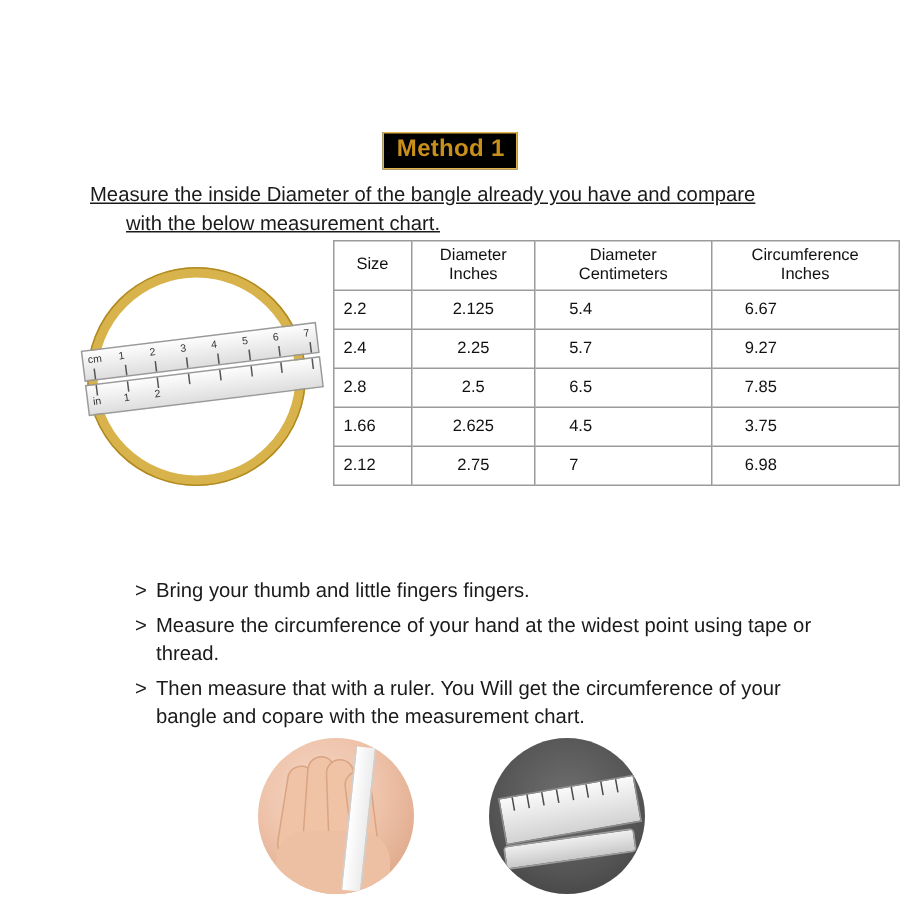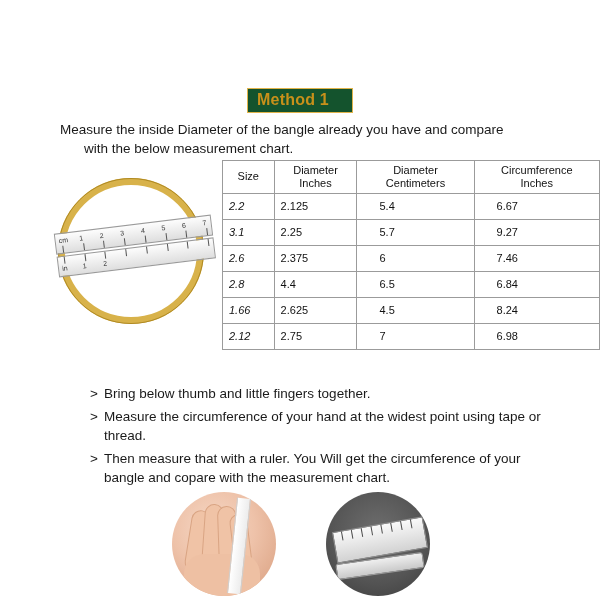--- a/index.html
+++ b/index.html
@@ -24,23 +24,23 @@
   
   .method-heading {
     text-align: center;
     font-size: 16px;
     font-weight: bold;
     color: #c8901a;
     letter-spacing: 0.2px;
   }
   .method-heading .inner {
     display: inline-block;
-    padding: 2px 23px 3px 9px;
+    padding: 2px 8px 3px 9px;
     border: 1px solid #e0b44a;
-    background: #14532d;
+    background: #000000;
   }
   #method1-heading {
     position: absolute;
     left: 0;
     top: 88px;
     width: 600px;
   }
   #method2-heading {
     position: absolute;
     left: 0;
@@ -50,20 +50,21 @@
 
   
   .intro {
     position: absolute;
     left: 60px;
     top: 120px;
     width: 485px;
     font-size: 13.5px;
     line-height: 1.42;
     color: #1a1a1a;
+    text-decoration: underline;
   }
   .intro .line2 {
     padding-left: 24px;
     display: block;
   }
 
   
   .bangle-wrap {
     position: absolute;
     left: 58px;
@@ -170,22 +171,22 @@
     vertical-align: middle;
     padding: 3px 7px;
   }
   table.sizes thead th .stack {
     display: block;
   }
   table.sizes tbody td {
     text-align: left;
     height: 21px;
   }
-  table.sizes tbody td.c-size { width: 40px; font-style: italic; }
-  table.sizes tbody td.c-in   { width: 72px; }
+  table.sizes tbody td.c-size { width: 40px; }
+  table.sizes tbody td.c-in   { width: 72px; text-align: center; }
   table.sizes tbody td.c-cm   { width: 92px; padding-left: 22px; }
   table.sizes tbody td.c-circ { width: 100px; padding-left: 22px; }
 
   
   .steps {
     position: absolute;
     left: 90px;
     top: 384px;
     width: 470px;
     font-size: 13.5px;
@@ -361,58 +362,52 @@
         </tr>
       </thead>
       <tbody>
         <tr>
           <td class="c-size">2.2</td>
           <td class="c-in">2.125</td>
           <td class="c-cm">5.4</td>
           <td class="c-circ">6.67</td>
         </tr>
         <tr>
-          <td class="c-size">3.1</td>
+          <td class="c-size">2.4</td>
           <td class="c-in">2.25</td>
           <td class="c-cm">5.7</td>
           <td class="c-circ">9.27</td>
         </tr>
         <tr>
-          <td class="c-size">2.6</td>
-          <td class="c-in">2.375</td>
-          <td class="c-cm">6</td>
-          <td class="c-circ">7.46</td>
-        </tr>
-        <tr>
           <td class="c-size">2.8</td>
-          <td class="c-in">4.4</td>
+          <td class="c-in">2.5</td>
           <td class="c-cm">6.5</td>
-          <td class="c-circ">6.84</td>
+          <td class="c-circ">7.85</td>
         </tr>
         <tr>
           <td class="c-size">1.66</td>
           <td class="c-in">2.625</td>
           <td class="c-cm">4.5</td>
-          <td class="c-circ">8.24</td>
+          <td class="c-circ">3.75</td>
         </tr>
         <tr>
           <td class="c-size">2.12</td>
           <td class="c-in">2.75</td>
           <td class="c-cm">7</td>
           <td class="c-circ">6.98</td>
         </tr>
       </tbody>
     </table>
   </div>
 
 
   <div class="steps">
     <div class="step">
       <span class="marker">&gt;</span>
-      <span class="txt">Bring below thumb and little fingers together.</span>
+      <span class="txt">Bring your thumb and little fingers fingers.</span>
     </div>
     <div class="step">
       <span class="marker">&gt;</span>
       <span class="txt">Measure the circumference of your hand at the widest point using tape or thread.</span>
     </div>
     <div class="step">
       <span class="marker">&gt;</span>
       <span class="txt">Then measure that with a ruler. You Will get the circumference of your bangle and copare with the measurement chart.</span>
     </div>
   </div>

